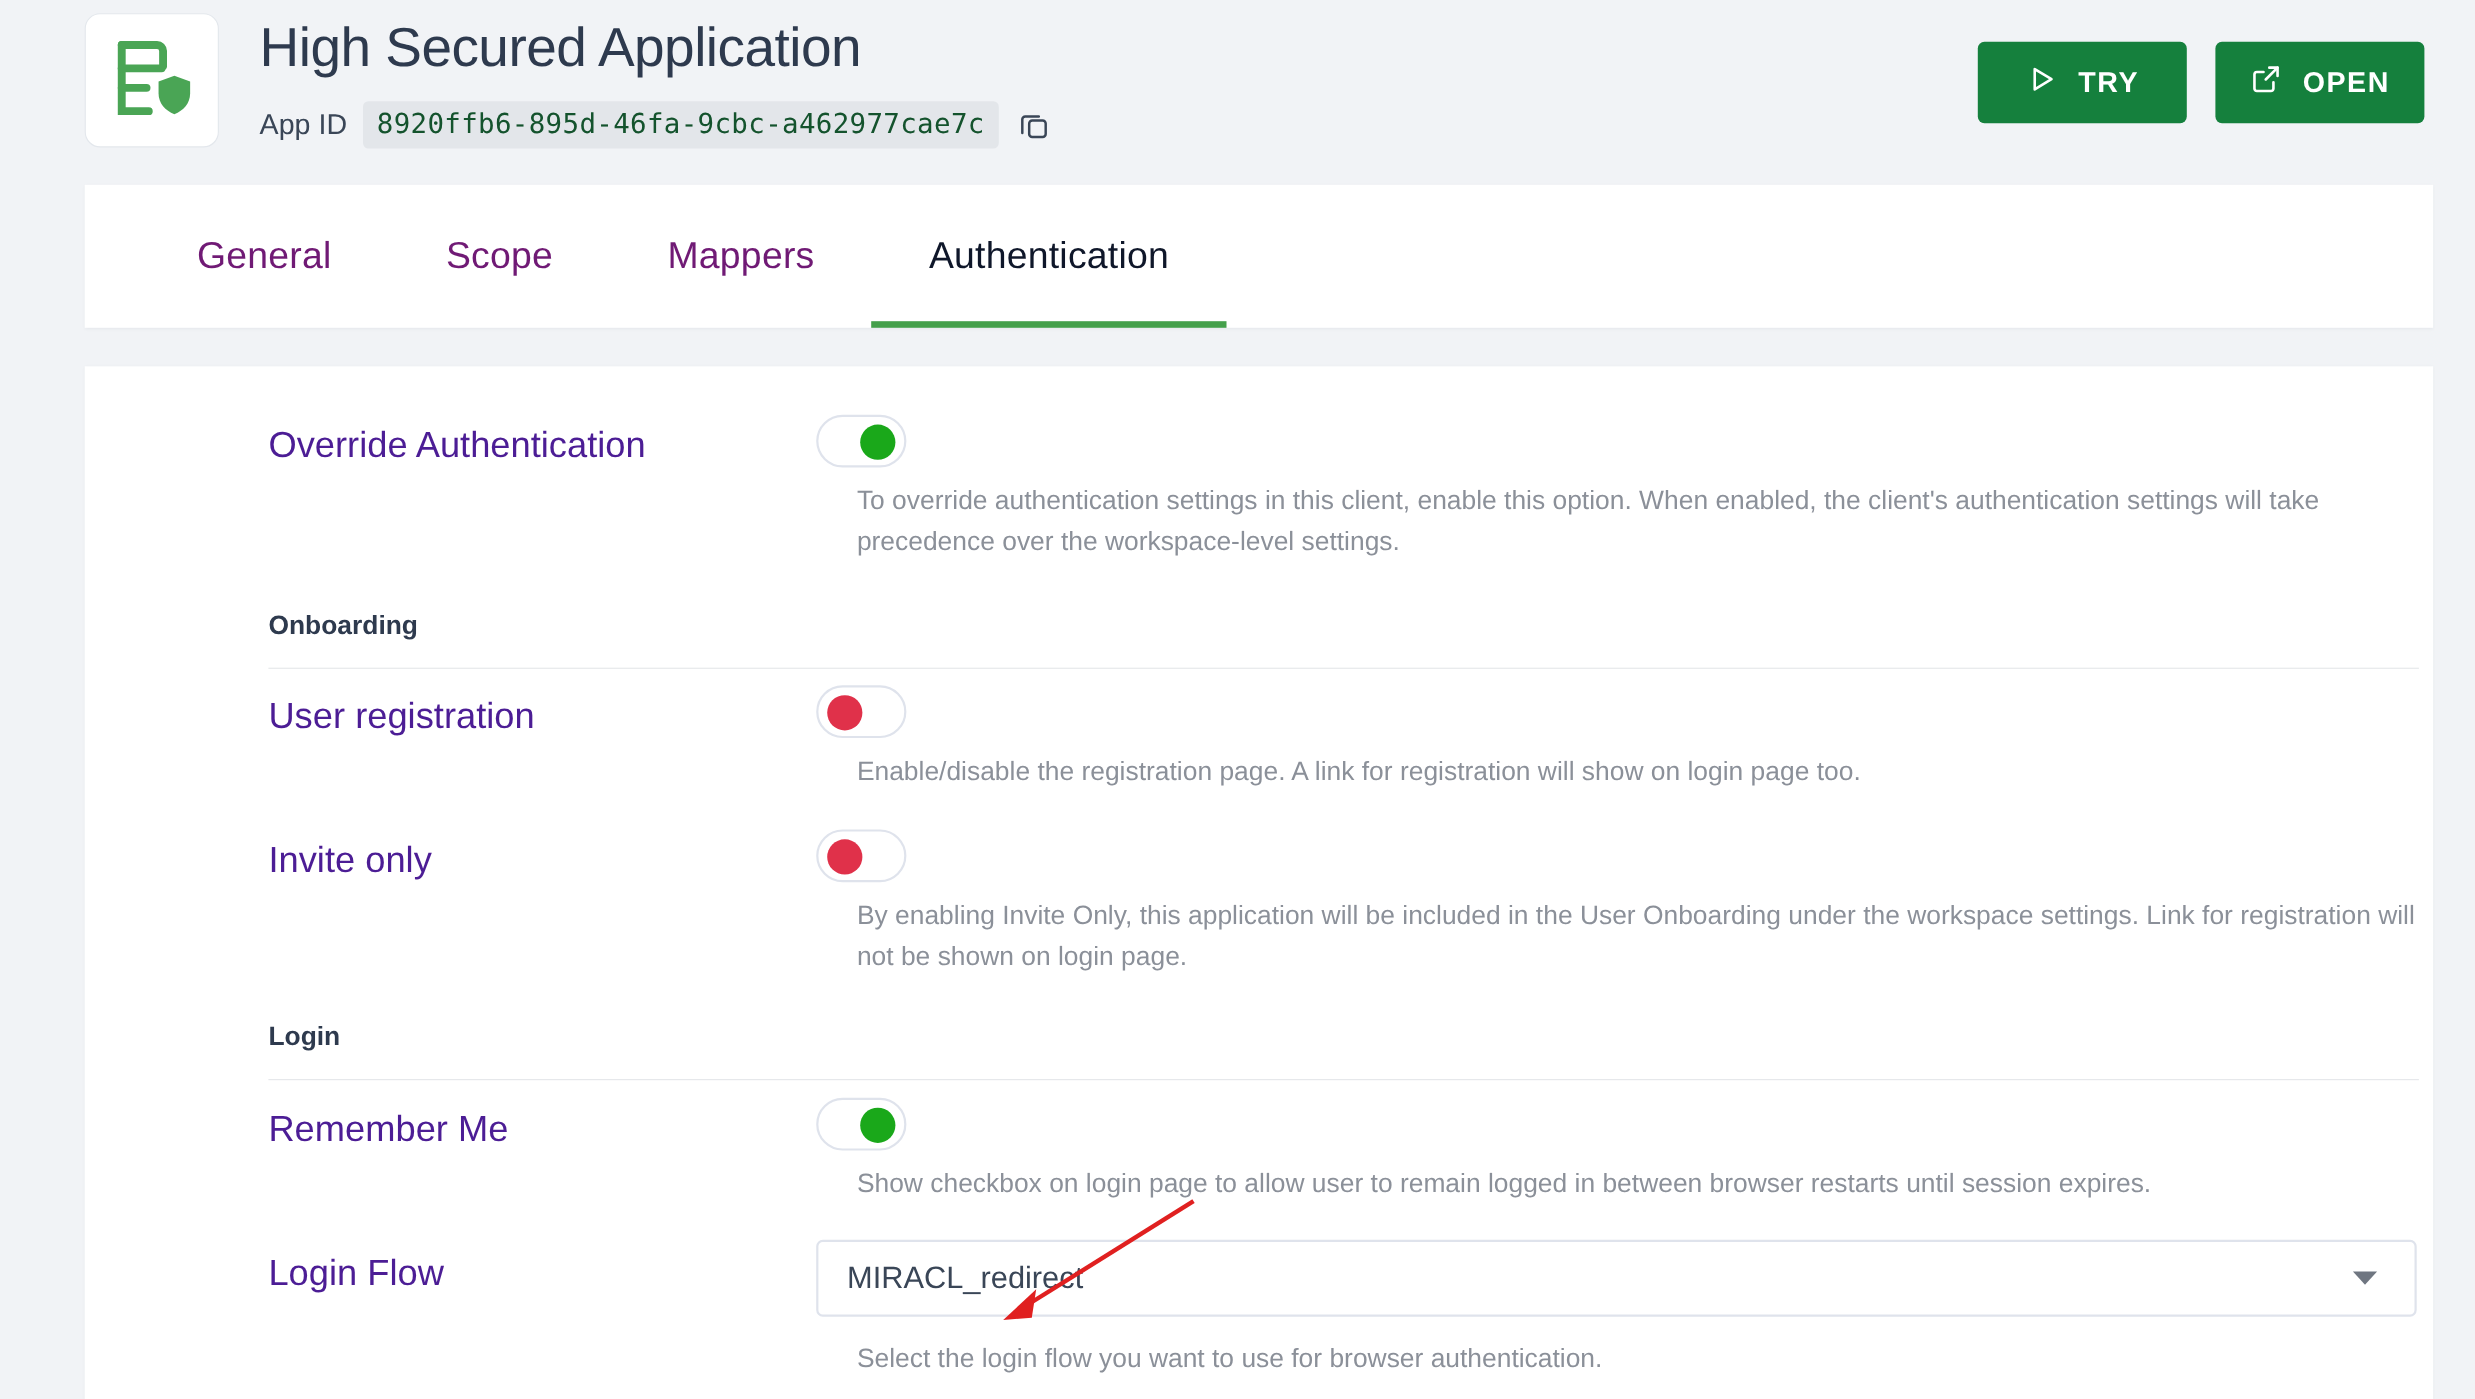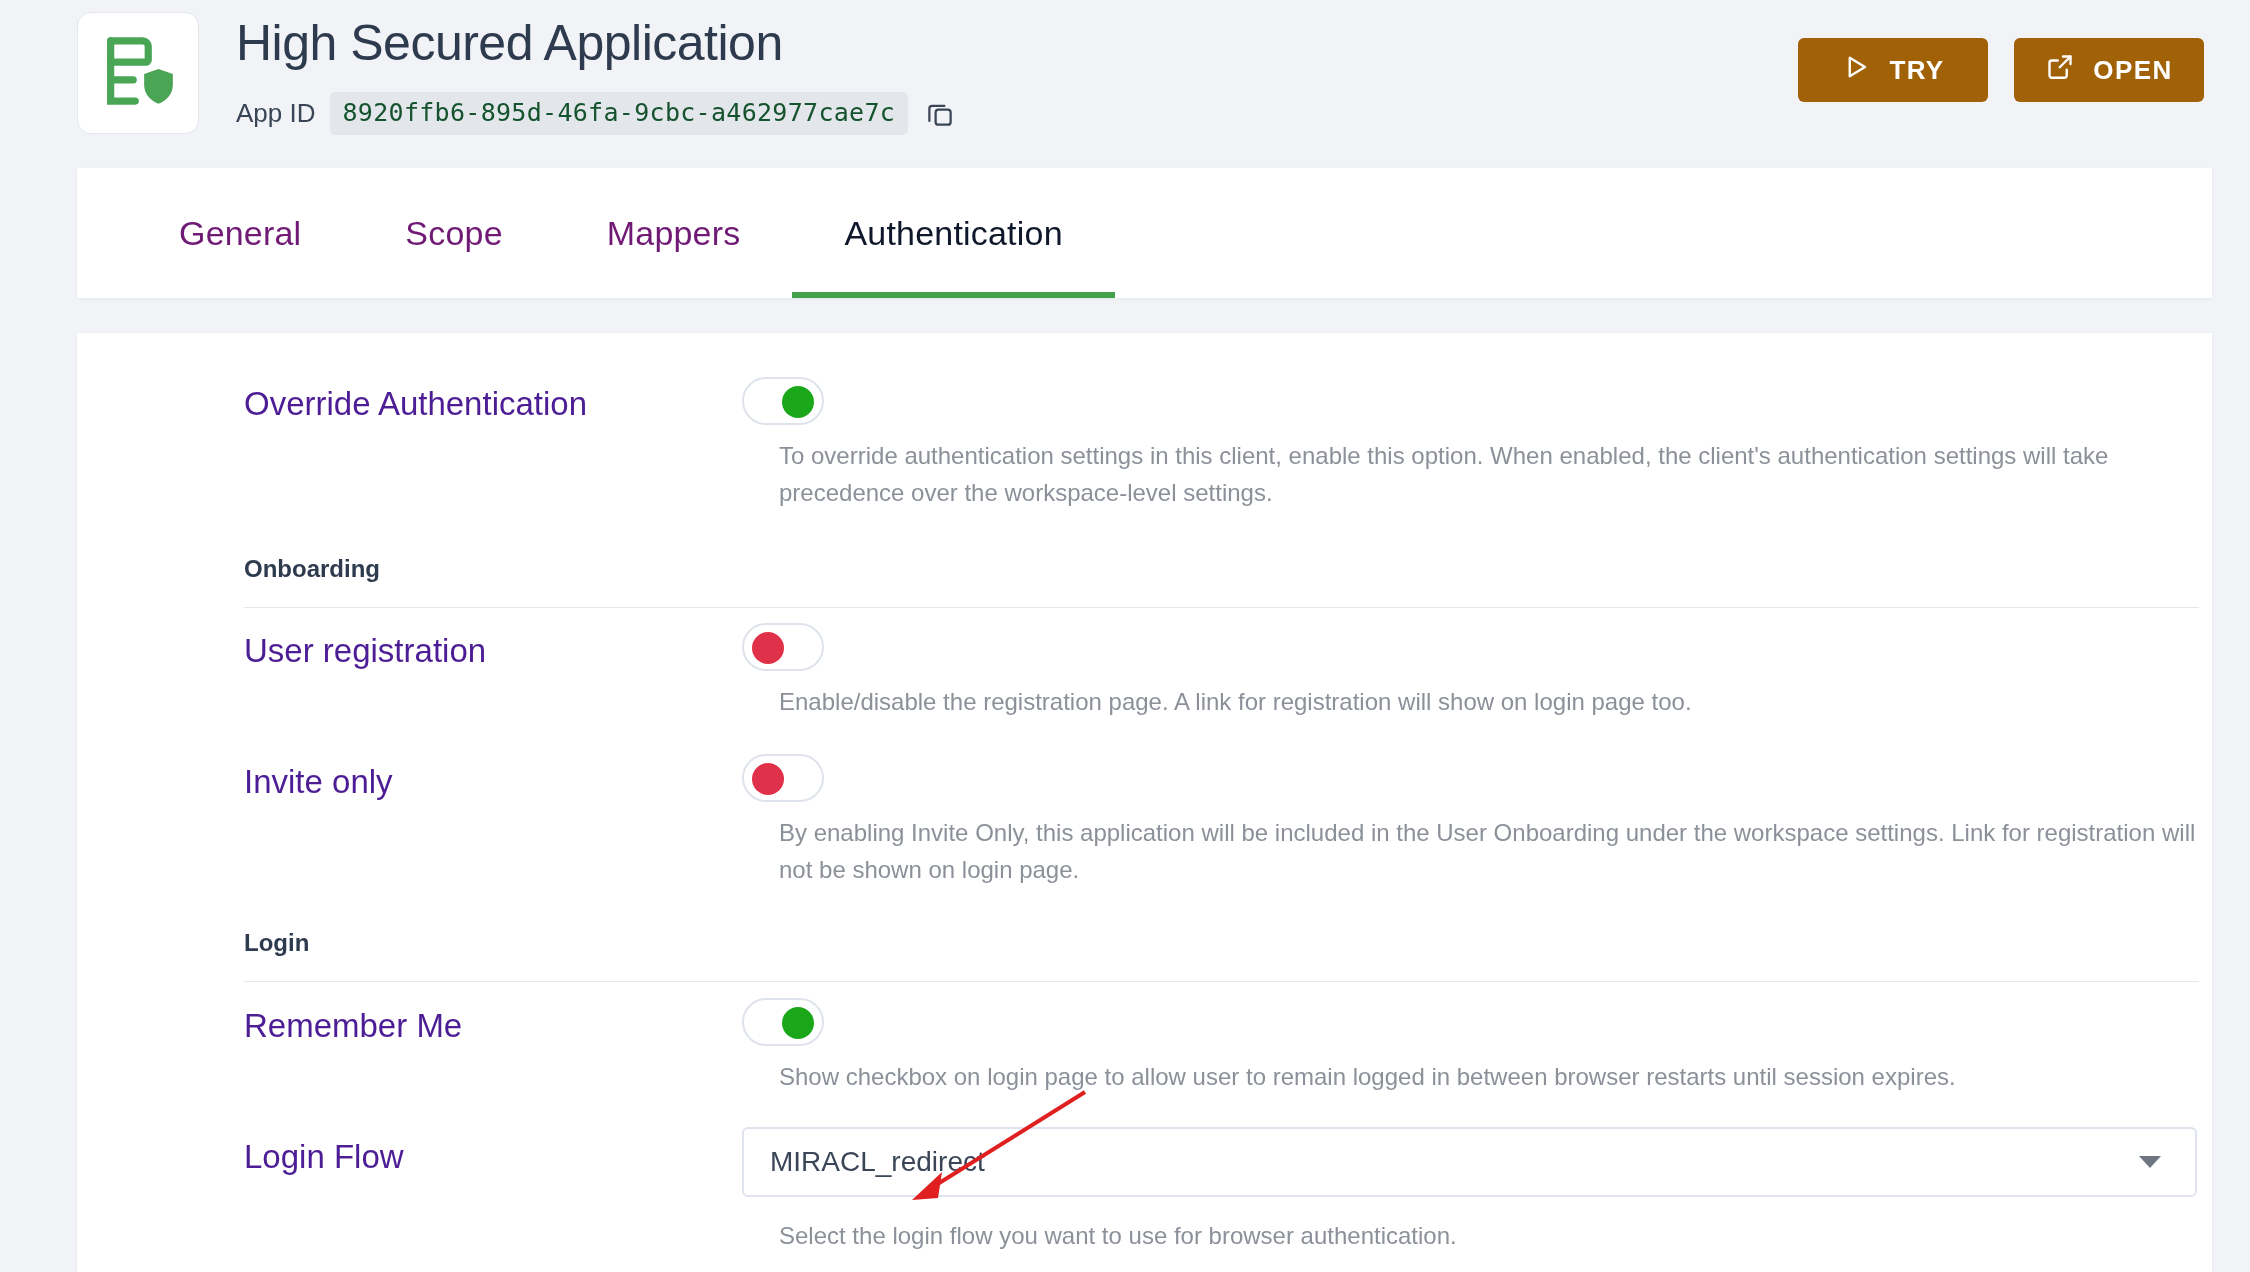--- a/index.html
+++ b/index.html
@@ -46,22 +46,22 @@
   .copy-btn {
     width: 36px; height: 36px; display: flex;
     align-items: center; justify-content: center; cursor: pointer;
   }
 
   .header-actions {
     position: absolute; right: 46px; top: 38px;
     display: flex; gap: 26px;
   }
   .btn {
-    height: 64px; min-width: 190px;
-    background: #a16207; border-radius: 6px;
+    height: 74px; min-width: 190px;
+    background: #15803d; border-radius: 6px;
     display: flex; align-items: center; justify-content: center; gap: 18px;
     color: #ffffff; font-size: 26px; font-weight: 700;
     letter-spacing: 1.4px; cursor: pointer; padding: 12px 28px;
   }
 
   
   .tabs-card {
     position: absolute; left: 77px; top: 168px;
     width: 2135px; height: 130px;
     background: #ffffff;

